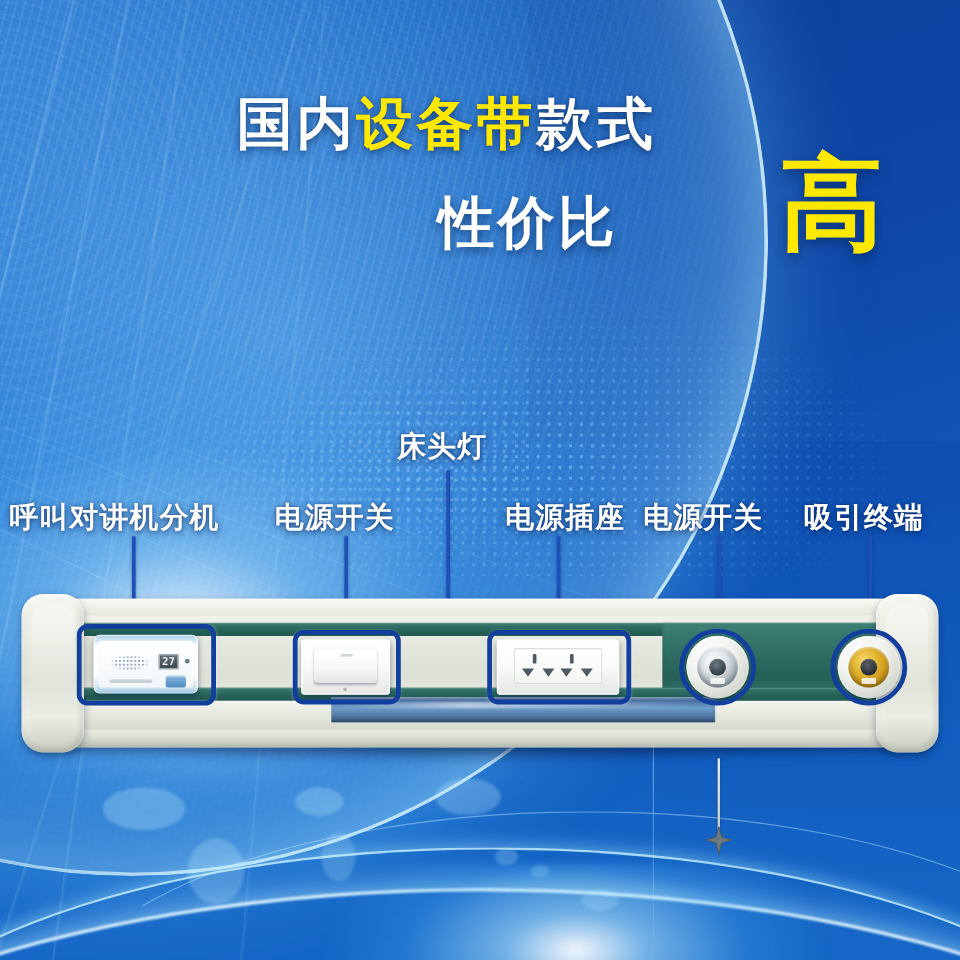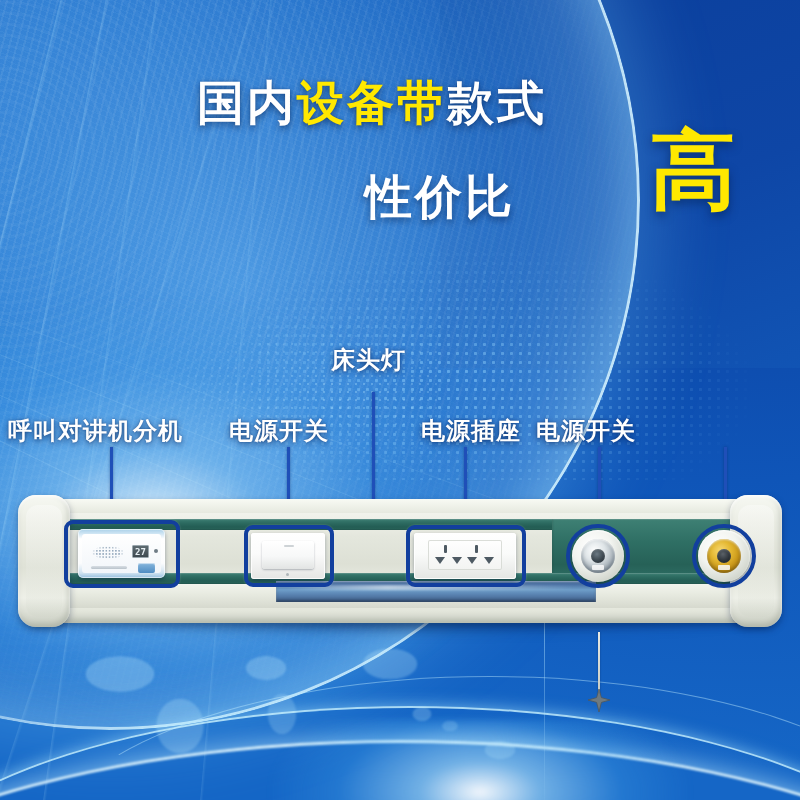--- a/index.html
+++ b/index.html
@@ -146,21 +146,20 @@
   }
   .hl-row2{
     position:relative; height:86px; margin-top:22px;
   }
   .hl-white{ color:#ffffff; }
   .hl-yellow{ color:#ffe800; }
   .hl-xj{
     position:absolute; left:365px; top:6px;
     font-size:47px; font-weight:bold; letter-spacing:3px; color:#fff;
     text-shadow:0 3px 7px rgba(0,25,70,.55);
-    margin-top:11px;
   }
   .hl-gao{
     position:absolute; left:650px; top:-22px;
     font-size:86px; font-weight:bold; color:#ffe800; line-height:1;
     text-shadow:0 4px 10px rgba(0,25,70,.5);
   }
 
   
   .label{
     position:absolute; color:#ffffff; font-weight:bold;
@@ -401,23 +400,24 @@
   <div class="headline">
     <div class="hl-row1"><span class="hl-white">国内</span><span class="hl-yellow">设备带</span><span class="hl-white">款式</span></div>
     <div class="hl-row2">
       <span class="hl-xj">性价比</span>
       <span class="hl-gao">高</span>
     </div>
   </div>
 
   <div class="label" style="left:229px; top:415px;">电源开关</div>
   <div class="label" style="left:8px; top:415px;">呼叫对讲机分机</div>
-  <div class="label" style="left:331px; top:344px;">床头灯</div>
+  <div class="label" style="left:331px; top:356px;">床头灯</div>
   <div class="label" style="left:401px; top:415px;padding-left:20px;">电源插座</div>
   <div class="label" style="left:536px; top:415px;">电源开关</div>
+  <div class="label" style="left:670px; top:415px;">吸引终端</div>
 
   <div class="leader" style="left:110px; top:447px; height:62px;"></div>
   <div class="leader" style="left:287px; top:447px; height:86px;"></div>
   <div class="leader" style="left:372px; top:392px; height:200px;"></div>
   <div class="leader" style="left:464px; top:447px; height:86px;"></div>
   <div class="leader" style="left:598px; top:447px; height:76px;"></div>
   <div class="leader" style="left:724px; top:447px; height:76px;"></div>
 
   <div class="panel-wrap">
     <div class="panel-shadow"></div>

